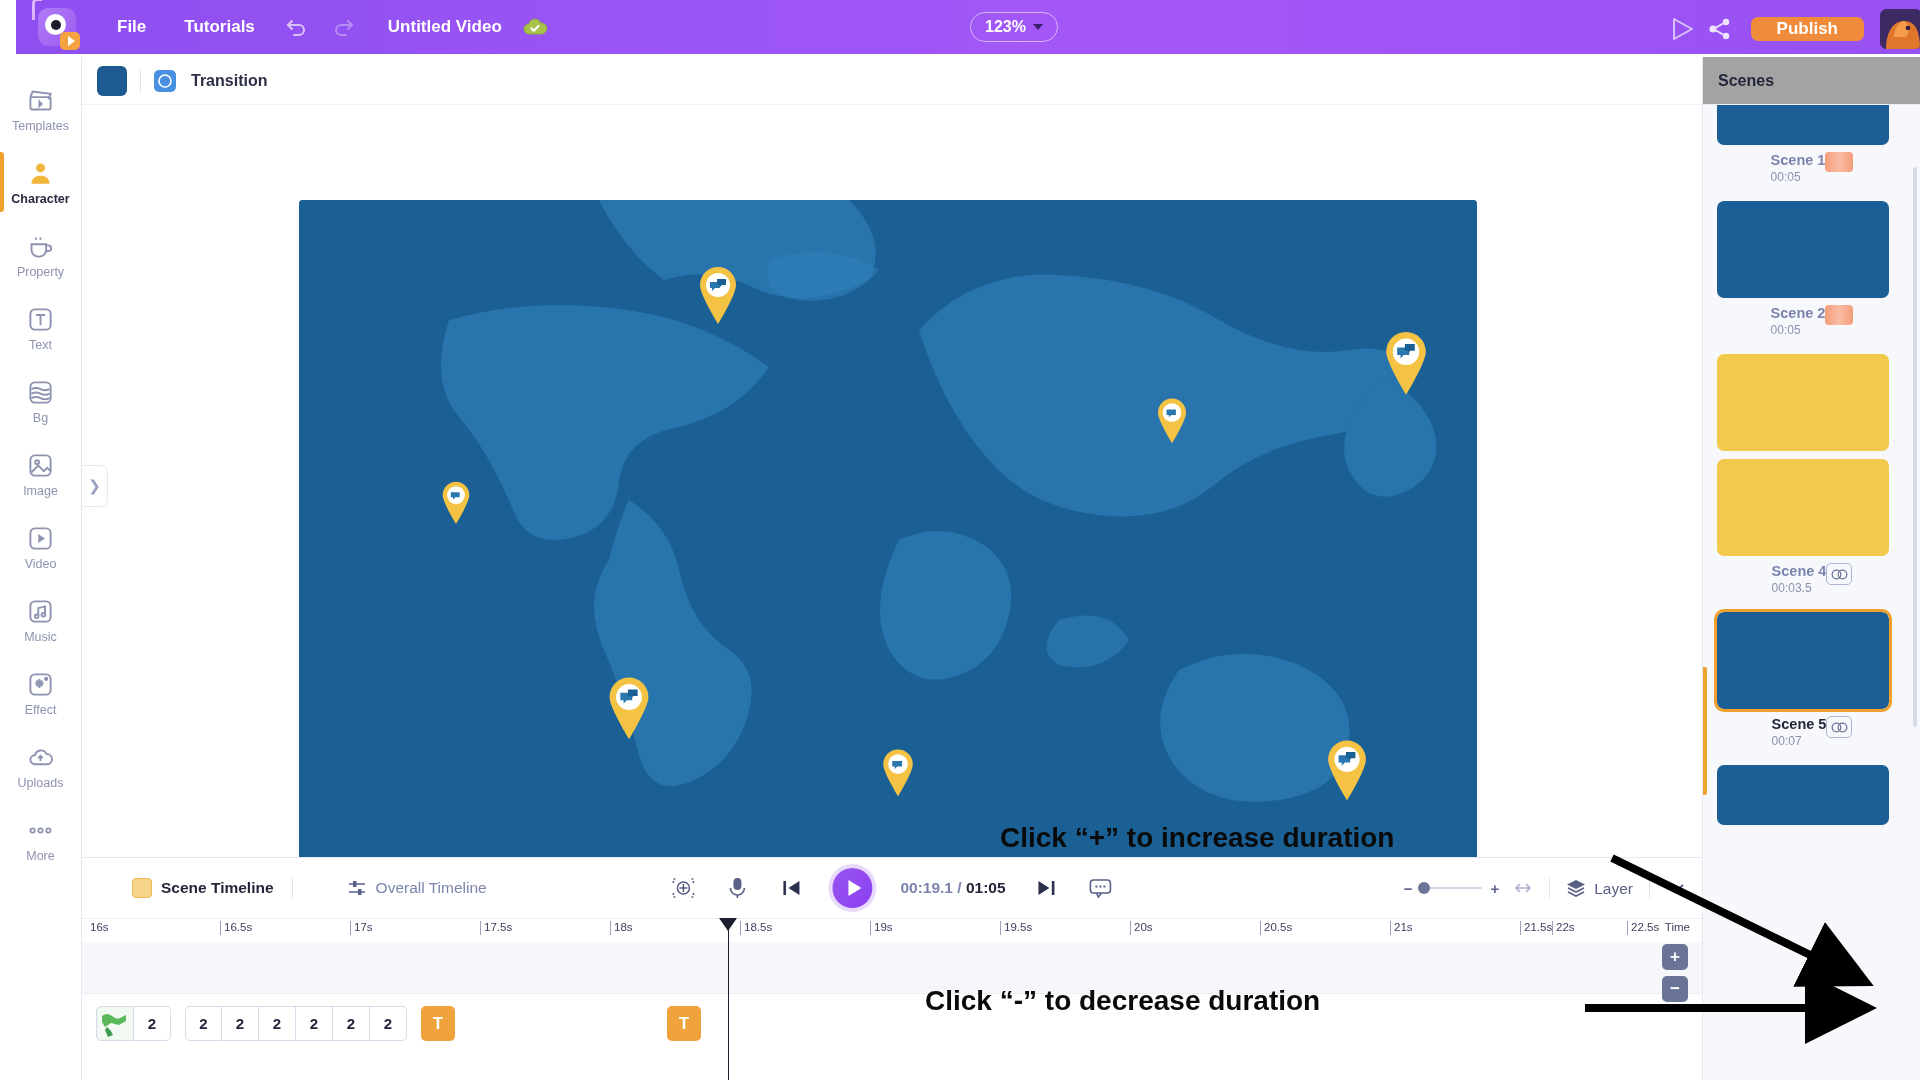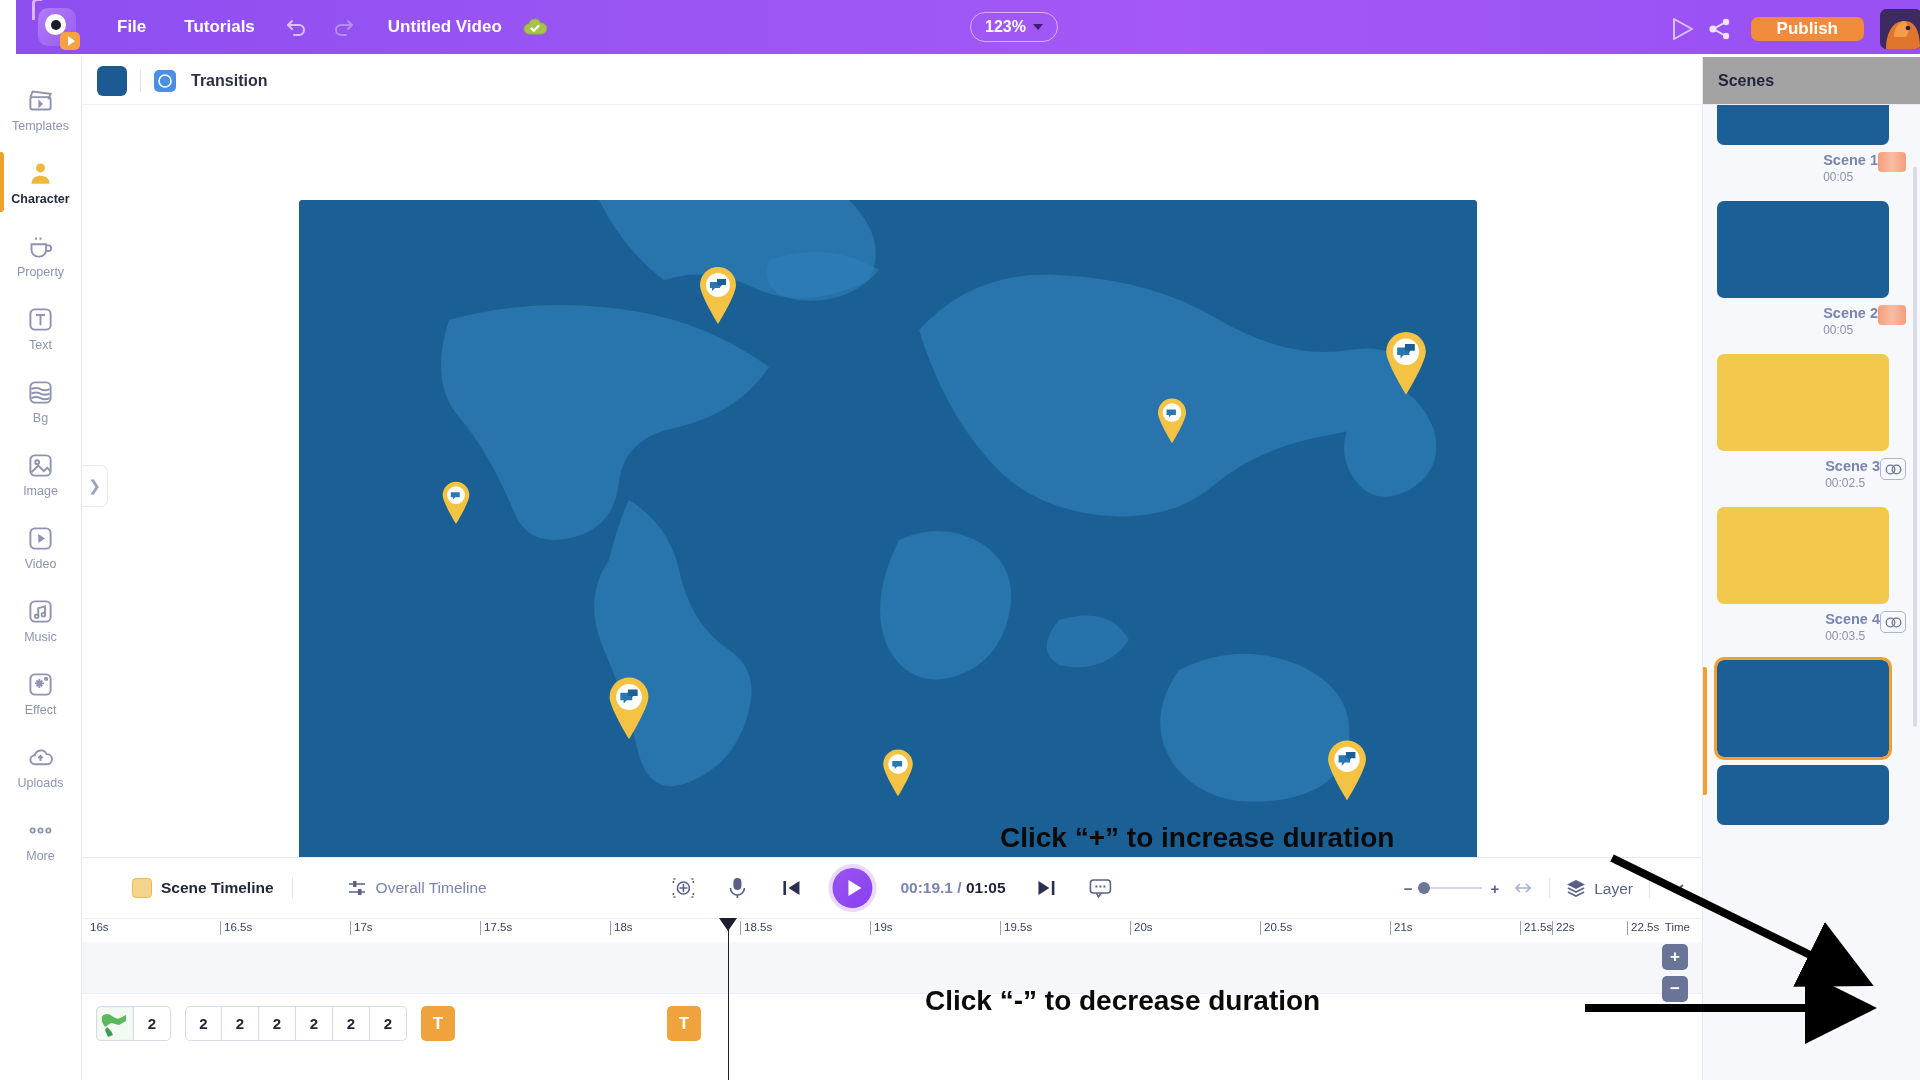--- a/index.html
+++ b/index.html
@@ -142,21 +142,21 @@
   }
   .scenes-head {
     height:48px; background:#a3a3a3; display:flex;align-items:center;padding-left:15px;
     border-bottom:1px solid #eceef5;
   }
   .scenes-head .t { font-size:16px;font-weight:700;color:#23263a; }
   .scenes-list { position:absolute;top:48px;left:0;width:218px;height:790px;overflow:hidden;padding:0 14px;}
   .thumb { width:172px;height:97px;border-radius:7px;margin-top:8px; }
   .thumb.partial { height:40px; margin-top:0; border-radius:0 0 7px 7px;}
   .thumb.sel { outline:3px solid #f0a02c; outline-offset:0; }
-  .scene-meta { display:flex;align-items:flex-start;justify-content:flex-end;padding:7px 1px 9px 1px; }
+  .scene-meta { display:flex;align-items:flex-start;justify-content:center;padding:7px 1px 9px 1px; }
   .scene-name { font-size:14.5px;font-weight:700;color:#7b84ad; }
   .scene-name.cur { color:#23263a; }
   .scene-time { font-size:12px;color:#8b91ad;margin-top:2px; }
   .tr-badge { width:28px;height:20px;border-radius:4px;background:linear-gradient(90deg,#f49c7a,#f9bda4,#f49c7a); }
   .tr-link {
     width:26px;height:22px;border:1.3px solid #aeb4cf;border-radius:5px;
     display:flex;align-items:center;justify-content:center;cursor:pointer;
   }
   .scene-marker { position:absolute;left:0;width:4px;background:#f0a02c;border-radius:0 2px 2px 0; }
   .scenes-scroll { position:absolute;right:3px;top:110px;width:4px;height:560px;background:#d8dbe8;border-radius:2px; }
@@ -496,48 +496,48 @@
       <div class="thumb" style="background:#1b5f96;"></div>
       <div class="scene-meta">
         <div>
           <div class="scene-name">Scene 2</div>
           <div class="scene-time">00:05</div>
         </div>
         <div class="tr-badge"></div>
       </div>
 
       <div class="thumb" style="background:#f2c94c;"></div>
+
+      <div class="thumb" style="background:#f2c94c;"></div>
       <div class="scene-meta">
         <div>
-          <div class="scene-name">Scene 3</div>
-          <div class="scene-time">00:02.5</div>
+          <div class="scene-name">Scene 4</div>
+          <div class="scene-time">00:03.5</div>
         </div>
         <div class="tr-link">
           <svg width="17" height="11" viewBox="0 0 17 11">
               <circle cx="5.5" cy="5.5" r="4.3" fill="none" stroke="#6a7496" stroke-width="1.3"></circle>
               <circle cx="11.5" cy="5.5" r="4.3" fill="none" stroke="#6a7496" stroke-width="1.3"></circle>
             </svg>
         </div>
       </div>
 
-      <div class="thumb" style="background:#f2c94c;"></div>
+      <div class="thumb sel" style="background:#1b5f96;"></div>
       <div class="scene-meta">
         <div>
-          <div class="scene-name">Scene 4</div>
-          <div class="scene-time">00:03.5</div>
+          <div class="scene-name cur">Scene 5</div>
+          <div class="scene-time">00:07</div>
         </div>
         <div class="tr-link">
           <svg width="17" height="11" viewBox="0 0 17 11">
               <circle cx="5.5" cy="5.5" r="4.3" fill="none" stroke="#6a7496" stroke-width="1.3"></circle>
               <circle cx="11.5" cy="5.5" r="4.3" fill="none" stroke="#6a7496" stroke-width="1.3"></circle>
             </svg>
         </div>
       </div>
-
-      <div class="thumb sel" style="background:#1b5f96;"></div>
 
       <div class="thumb" style="background:#1b5f96;height:60px;"></div>
     </div>
     <div class="scene-marker" style="top:610px;height:128px;"></div>
     <div class="scenes-scroll"></div>
   </div>
 
   <div class="timeline">
     <div class="tl-controls">
       <div style="width:14px"></div>

